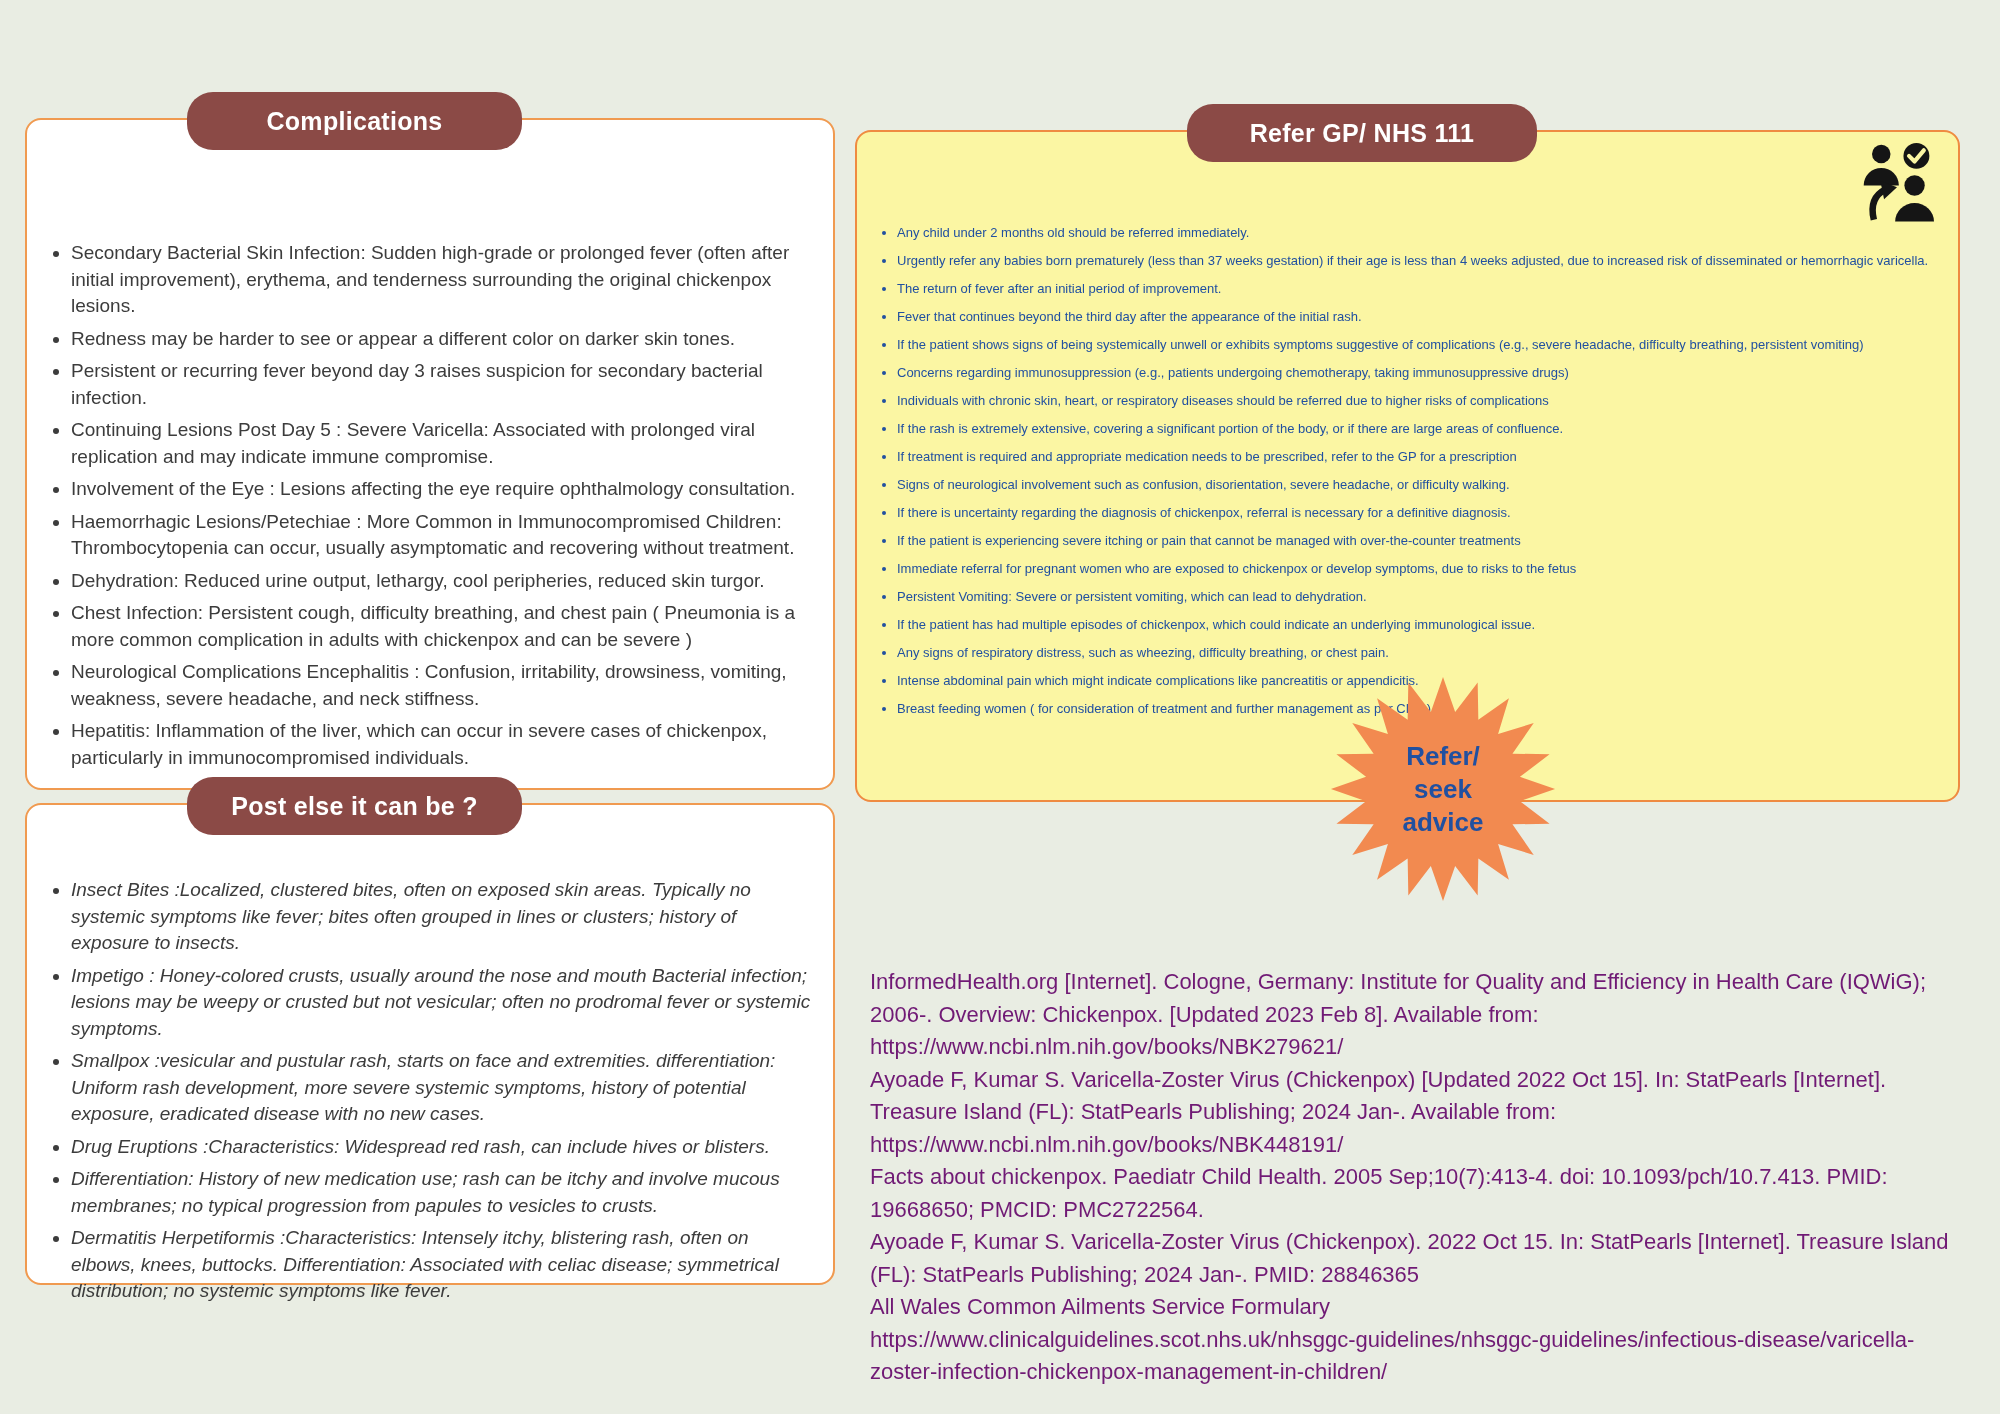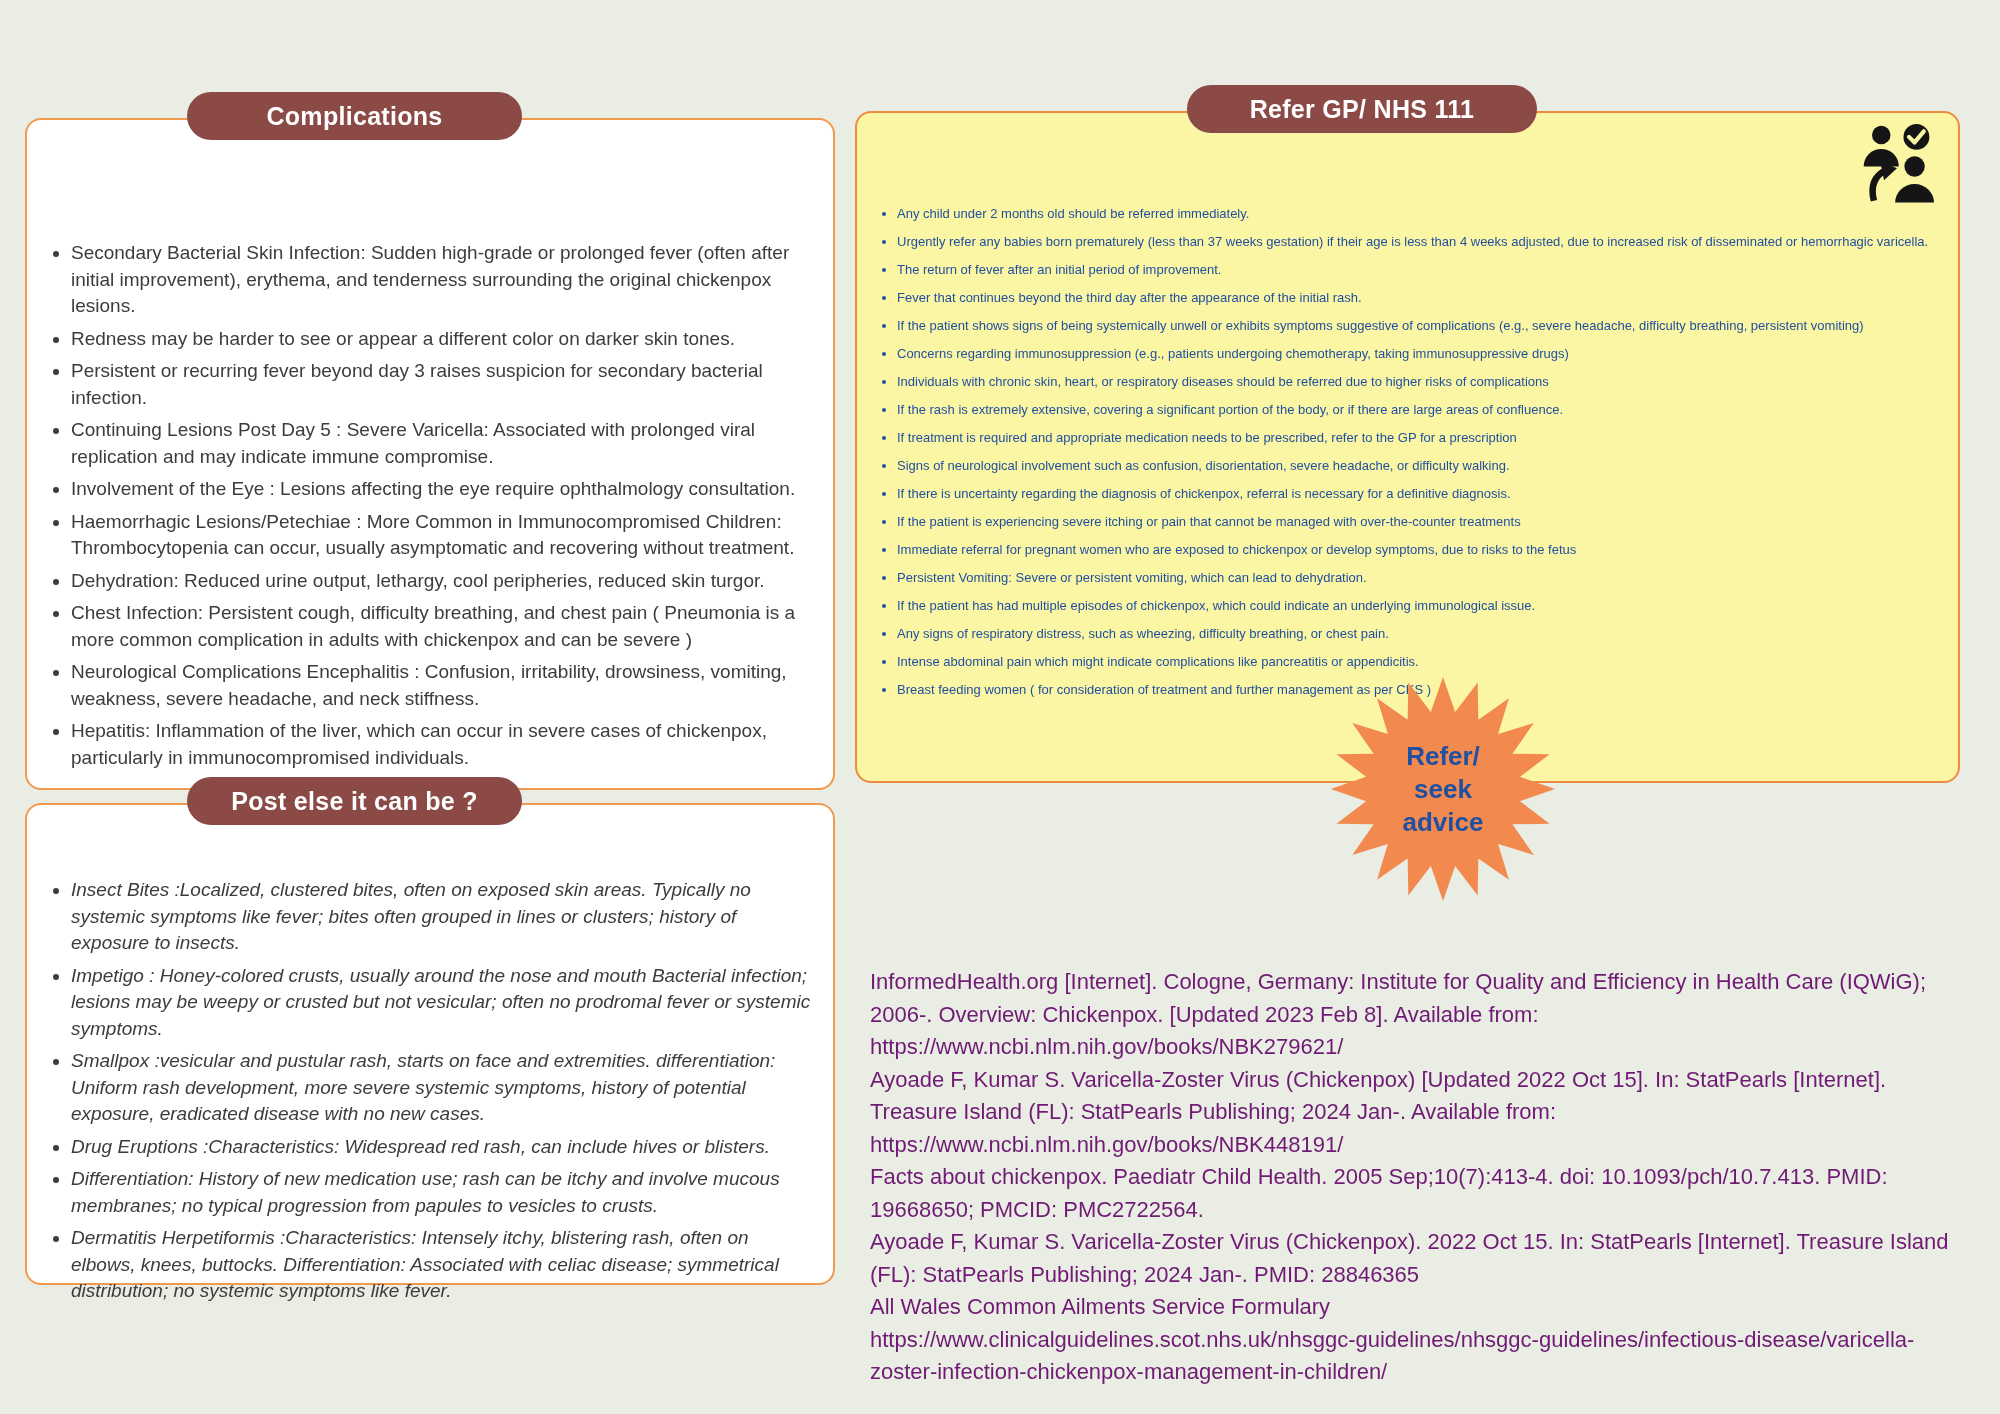--- a/index.html
+++ b/index.html
@@ -23,21 +23,21 @@
     background:#ffffff;
     border:2px solid #f09a50;
   }
   .panel.yellow {
     background:#fbf6a3;
     border:2px solid #ef8b41;
   }
   .pill {
     position:absolute;
     top:-28px;
-    height:48px;
+    height:58px;
     background:#8b4a46;
     border-radius:26px;
     color:#ffffff;
     font-weight:bold;
     font-size:25px;
     display:flex;
     align-items:center;
     justify-content:center;
     z-index:3;
     letter-spacing:0.3px;
@@ -141,21 +141,21 @@
     <ul class="bullets">
         <li>Insect Bites :Localized, clustered bites, often on exposed skin areas. Typically no systemic symptoms like fever; bites often grouped in lines or clusters; history of exposure to insects.</li>
         <li>Impetigo :  Honey-colored crusts, usually around the nose and mouth Bacterial infection; lesions may be weepy or crusted but not vesicular; often no prodromal fever or systemic symptoms.</li>
         <li>Smallpox :vesicular and pustular rash, starts on face and extremities. differentiation: Uniform rash development, more severe systemic symptoms, history of potential exposure, eradicated disease with no new cases.</li>
         <li>Drug Eruptions :Characteristics: Widespread red rash, can include hives or blisters.</li>
         <li>Differentiation: History of new medication use; rash can be itchy and involve mucous membranes; no typical progression from papules to vesicles to crusts.</li>
         <li>Dermatitis Herpetiformis :Characteristics: Intensely itchy, blistering rash, often on elbows, knees, buttocks. Differentiation: Associated with celiac disease; symmetrical distribution; no systemic symptoms like fever.</li>
       </ul>
   </section>
 
-  <section class="panel yellow" id="refer-panel" style="left:855px; top:111px; width:1105px; height:672px;">
+  <section class="panel yellow" id="refer-panel" style="left:855px; top:130px; width:1105px; height:672px;">
     <div class="pill" style="left:330px; width:350px;">
       <span>Refer  GP/ NHS 111</span>
     </div>
     <div class="refer-icon">
       <svg viewBox="0 0 80 88" xmlns="http://www.w3.org/2000/svg">
         <g fill="#151515">
           <circle cx="23" cy="13" r="10"></circle>
           <path d="M4 47 a19 19 0 0 1 38 0 Z"></path>
           <circle cx="61" cy="15" r="14"></circle>
           <circle cx="59" cy="47" r="11"></circle>

